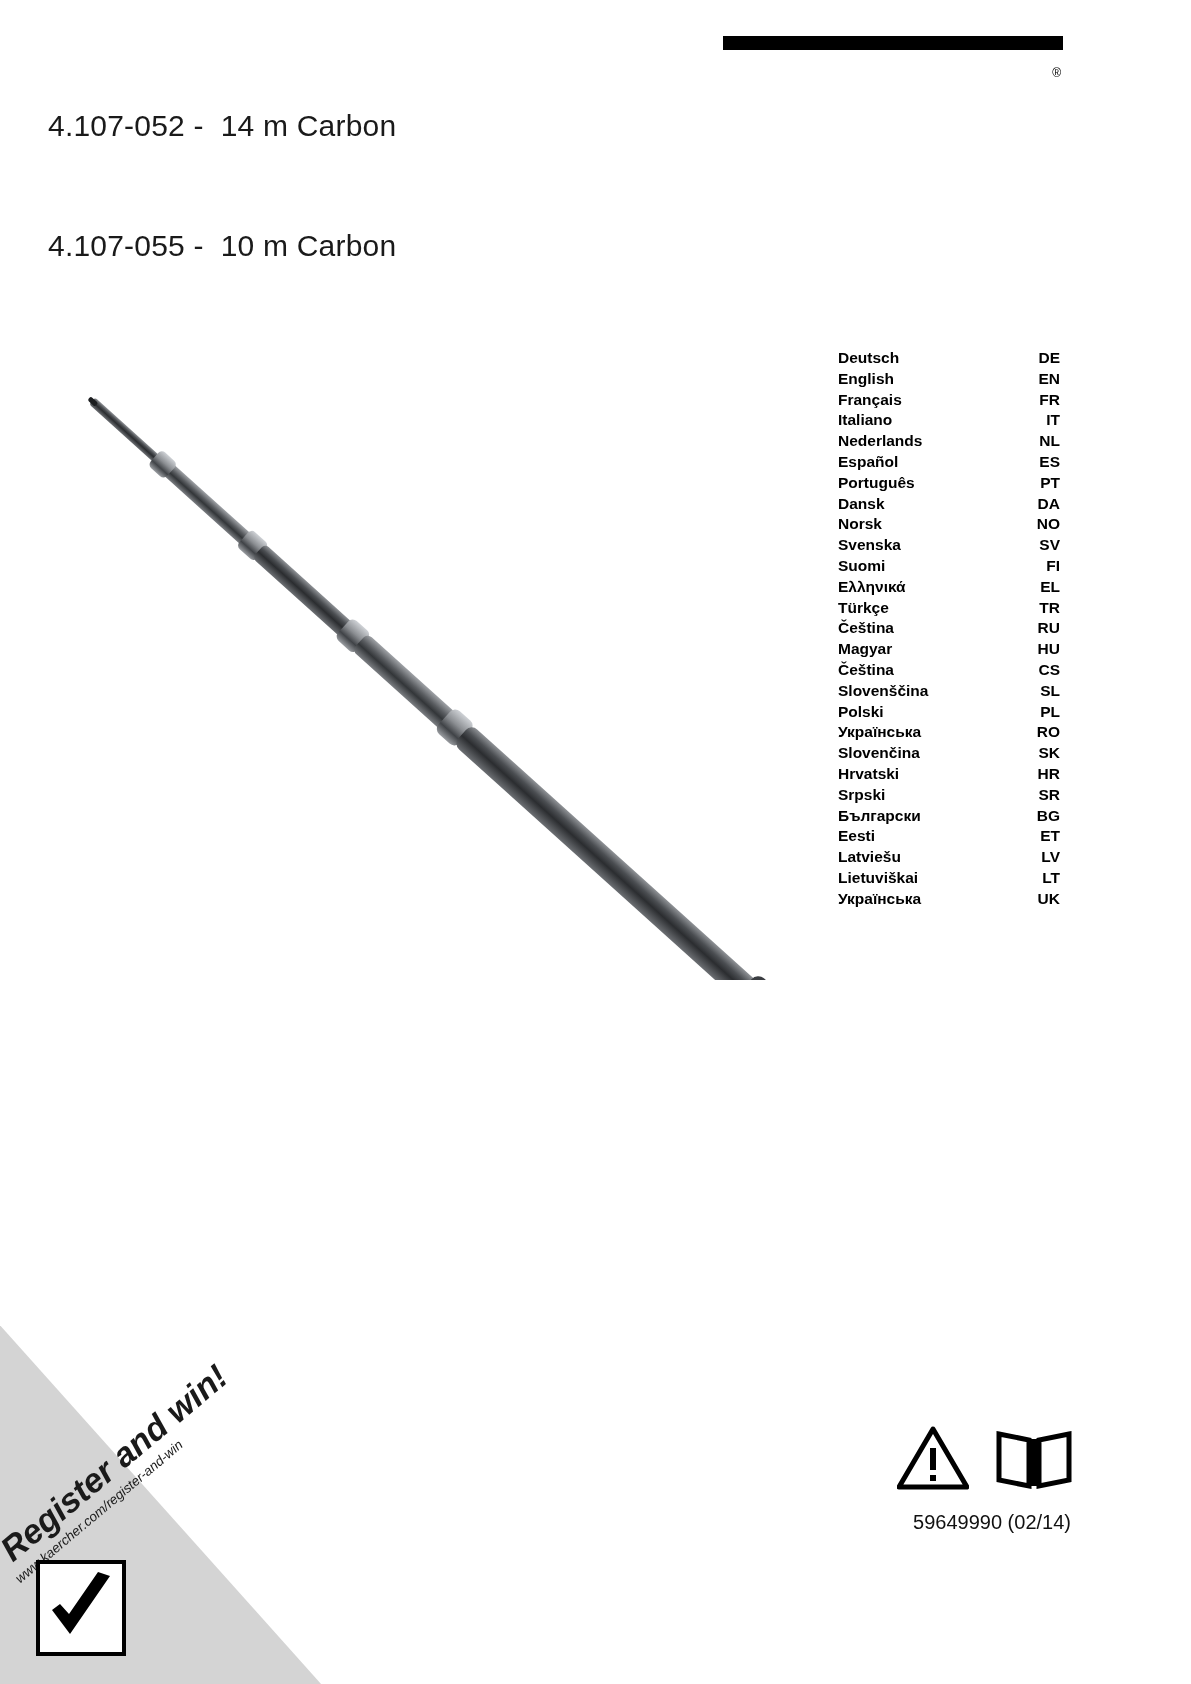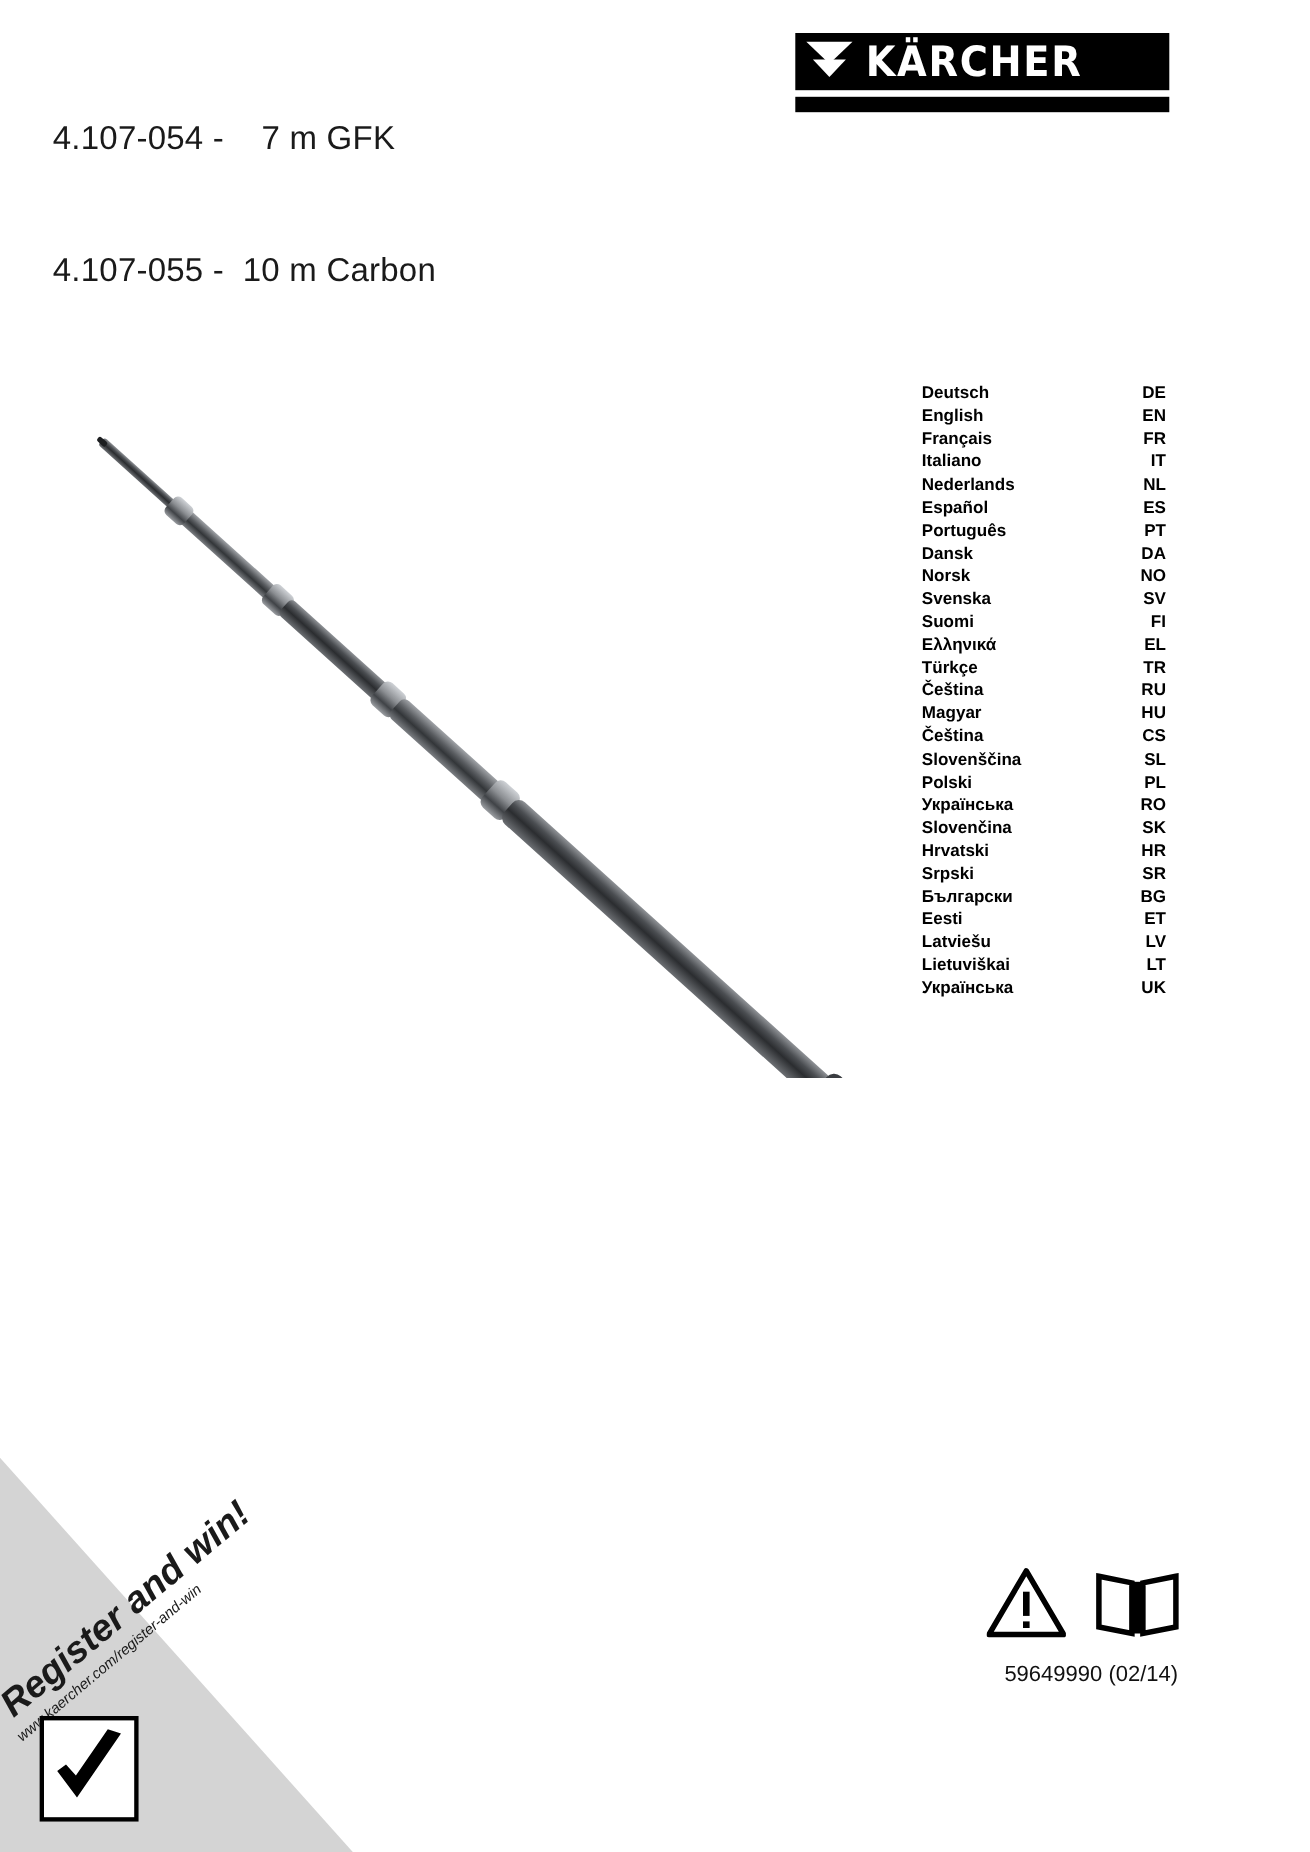--- a/index.html
+++ b/index.html
@@ -178,34 +178,25 @@
     color: #111111;
     white-space: nowrap;
   }
 </style>
 </head>
 <body>
 
 <div class="page">
 
   <div class="model-list">
-    <span class="model-line">4.107-054 -    7 m GFK</span>
+    <span class="model-line">4.107-052 -  14 m Carbon</span>
     <span class="model-line">4.107-055 -  10 m Carbon</span>
   </div>
 
   <div class="logo">
-    <div class="logo-top">
-      <span class="logo-mark">
-        <svg width="46" height="40" viewBox="0 0 46 40" xmlns="http://www.w3.org/2000/svg">
-          <polygon points="2,2 44,2 23,22" fill="#ffffff"></polygon>
-          <polygon points="8,18 38,18 23,34" fill="#ffffff"></polygon>
-        </svg>
-      </span>
-      <span class="logo-word">KÄRCHER</span>
-    </div>
     <span class="logo-reg">®</span>
     <div class="logo-bar"></div>
   </div>
 
   <div class="lang-list">
     <div class="lang-row">
         <span class="lang-name">Deutsch</span>
         <span class="lang-code">DE</span>
       </div>
     <div class="lang-row">

